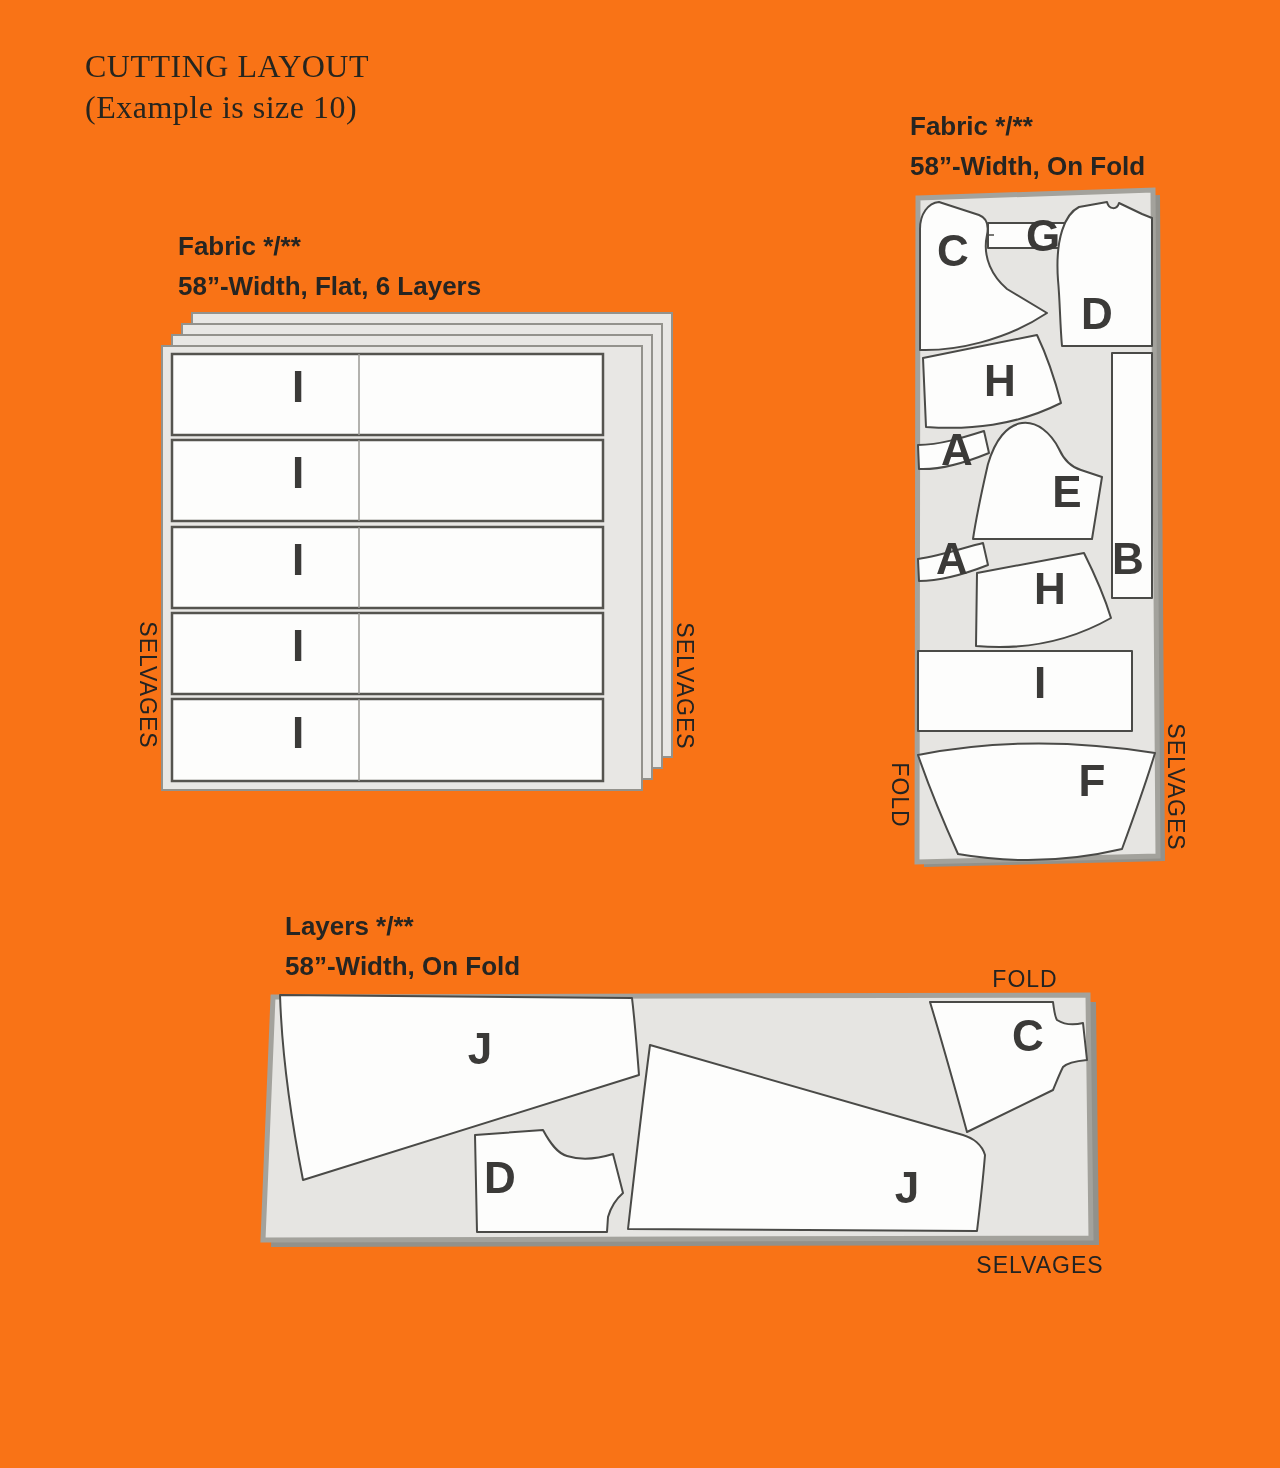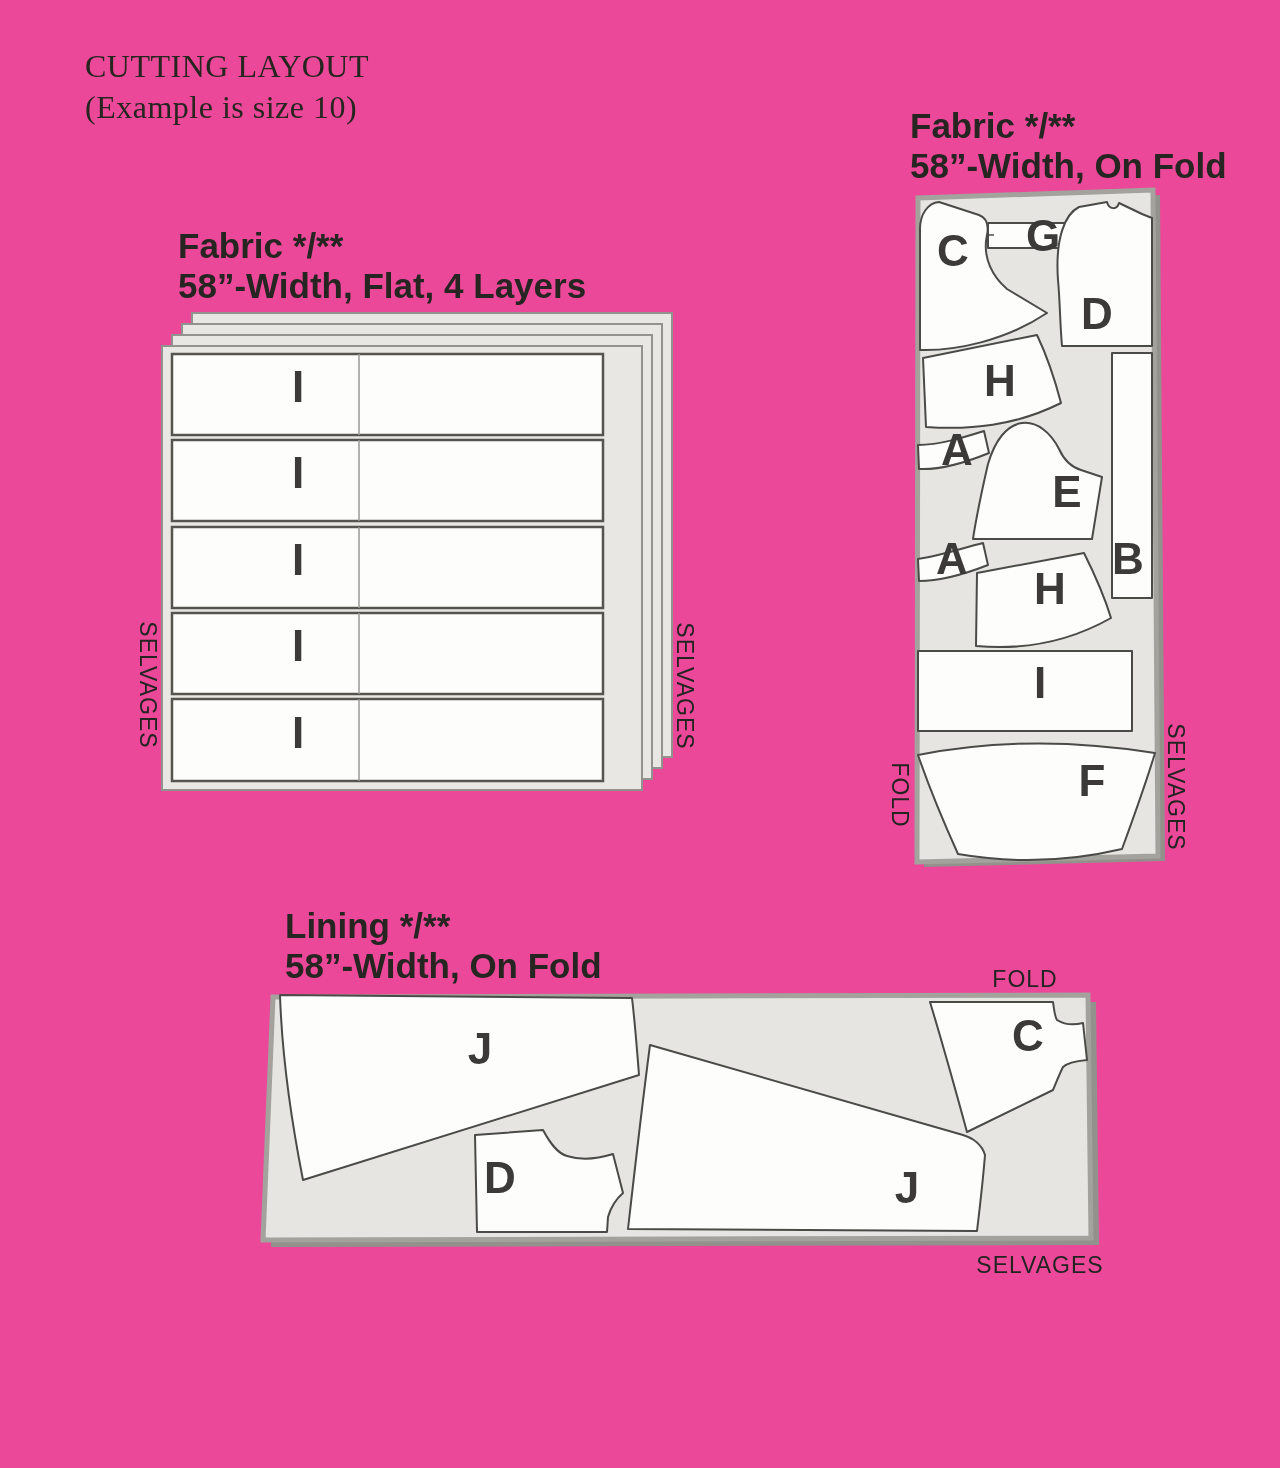--- a/index.html
+++ b/index.html
@@ -1,22 +1,22 @@
 <!DOCTYPE html>
 <html><head>
 <meta charset="utf-8">
 <style>
   html,body{margin:0;padding:0;background:#ffffff;}
-  .canvas{position:relative;width:1280px;height:1468px;background:#ec4899;overflow:hidden;
+  .canvas{position:relative;width:1280px;height:1468px;background:#f97316;overflow:hidden;
           font-family:"Liberation Sans",sans-serif;}
   .page-title{position:absolute;left:85px;top:46px;
               font-family:"Liberation Serif",serif;font-size:32px;line-height:41px;
               color:#26251f;letter-spacing:0.5px;}
   .diagram-label{position:absolute;font-family:"Liberation Sans",sans-serif;
-                 font-weight:bold;font-size:35px;line-height:40px;color:#262522;}
+                 font-weight:bold;font-size:26px;line-height:40px;color:#262522;}
   .label-flat{left:178px;top:226px;}
   .label-fold{left:910px;top:106px;}
   .label-lining{left:285px;top:906px;}
   svg{position:absolute;overflow:visible;}
   .svg-flat{left:130px;top:300px;}
   .svg-fold{left:880px;top:185px;}
   .svg-lining{left:255px;top:965px;}
   .fabric{fill:#e6e5e2;stroke:#a3a29c;stroke-width:5;}
   .fabric-shadow{fill:#92918b;}
   .layer{fill:#e8e7e4;stroke:#93928c;stroke-width:2;}
@@ -34,30 +34,30 @@
 
 <div class="canvas">
 
   <div class="page-title">
     <div>CUTTING LAYOUT</div>
     <div>(Example is size 10)</div>
   </div>
 
   <div class="diagram-label label-flat">
     <div>Fabric */**</div>
-    <div>58”-Width, Flat, 4 Layers</div>
+    <div>58”-Width, Flat, 6 Layers</div>
   </div>
 
   <div class="diagram-label label-fold">
     <div>Fabric */**</div>
     <div>58”-Width, On Fold</div>
   </div>
 
   <div class="diagram-label label-lining">
-    <div>Lining */**</div>
+    <div>Layers */**</div>
     <div>58”-Width, On Fold</div>
   </div>
 
   <svg class="svg-flat" width="570" height="500" viewBox="0 0 570 500">
     <rect class="layer" x="62" y="13" width="480" height="444"></rect>
     <rect class="layer" x="52" y="24" width="480" height="444"></rect>
     <rect class="layer" x="42" y="35" width="480" height="444"></rect>
     <rect class="layer" x="32" y="46" width="480" height="444"></rect>
 
     <g>

